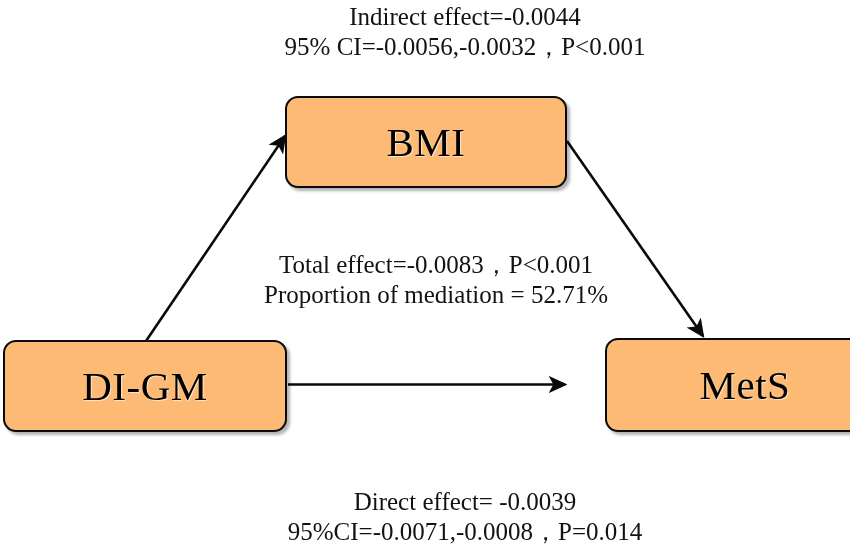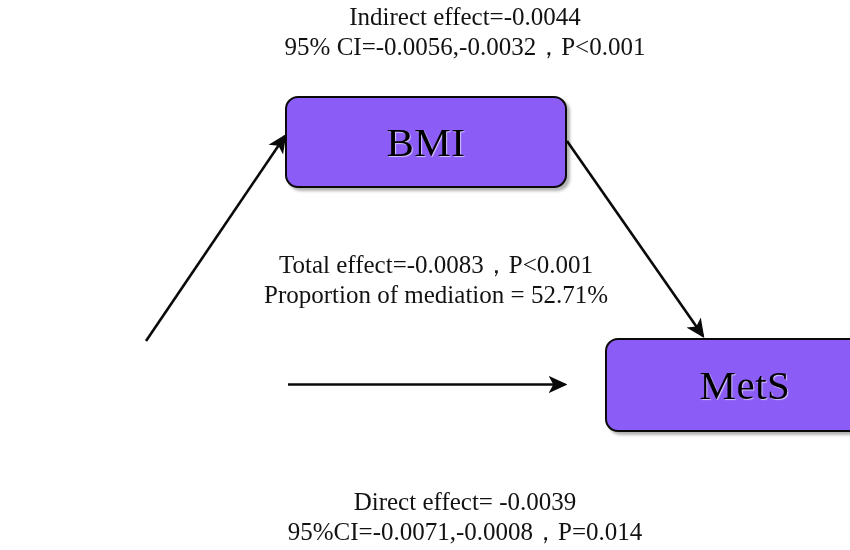--- a/index.html
+++ b/index.html
@@ -25,21 +25,21 @@
     width: 850px;
     height: 550px;
   }
 
   
   .node {
     position: absolute;
     box-sizing: border-box;
     border: 2.5px solid #0a0a0a;
     border-radius: 13px;
-    background: #8b5cf6;
+    background: #fdba74;
     display: flex;
     align-items: center;
     justify-content: center;
     box-shadow: 3px 3px 3px rgba(0,0,0,0.30);
   }
   .node-label {
     font-size: 41px;
     line-height: 1;
     letter-spacing: 0.5px;
     color: #000000;
@@ -97,18 +97,21 @@
 
   <div class="annot" id="annot-direct">
     <span class="line">Direct effect= -0.0039</span>
     <span class="line">95%CI=-0.0071,-0.0008，P=0.014</span>
   </div>
 
   <div class="node" id="node-bmi">
     <span class="node-label">BMI</span>
   </div>
 
+  <div class="node" id="node-digm">
+    <span class="node-label">DI-GM</span>
+  </div>
 
   <div class="node" id="node-mets">
     <span class="node-label">MetS</span>
   </div>
 
 </div>
 
 </body></html>

